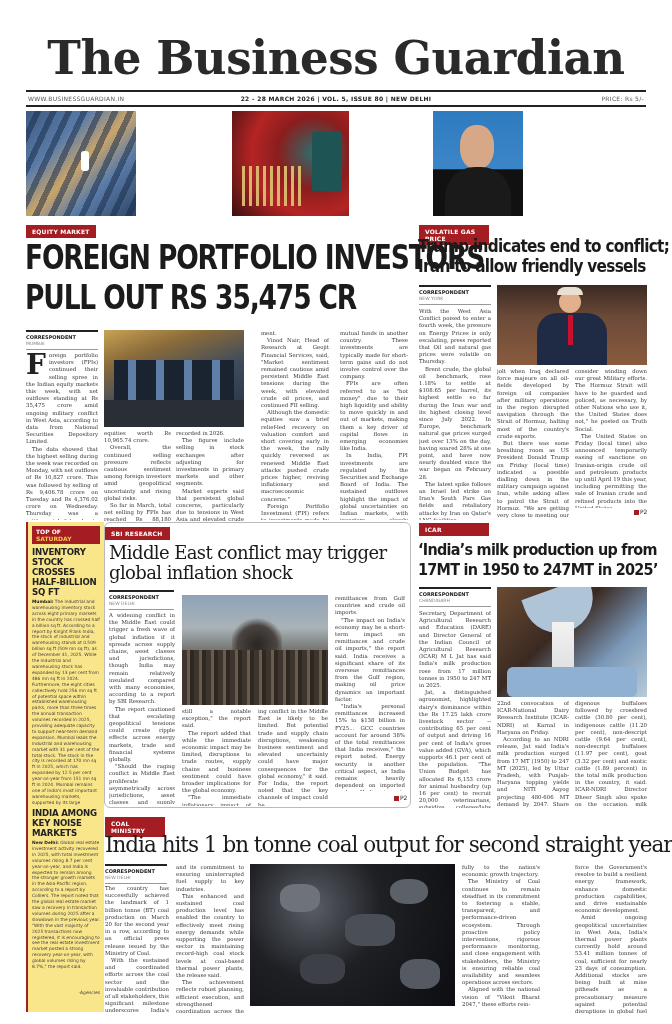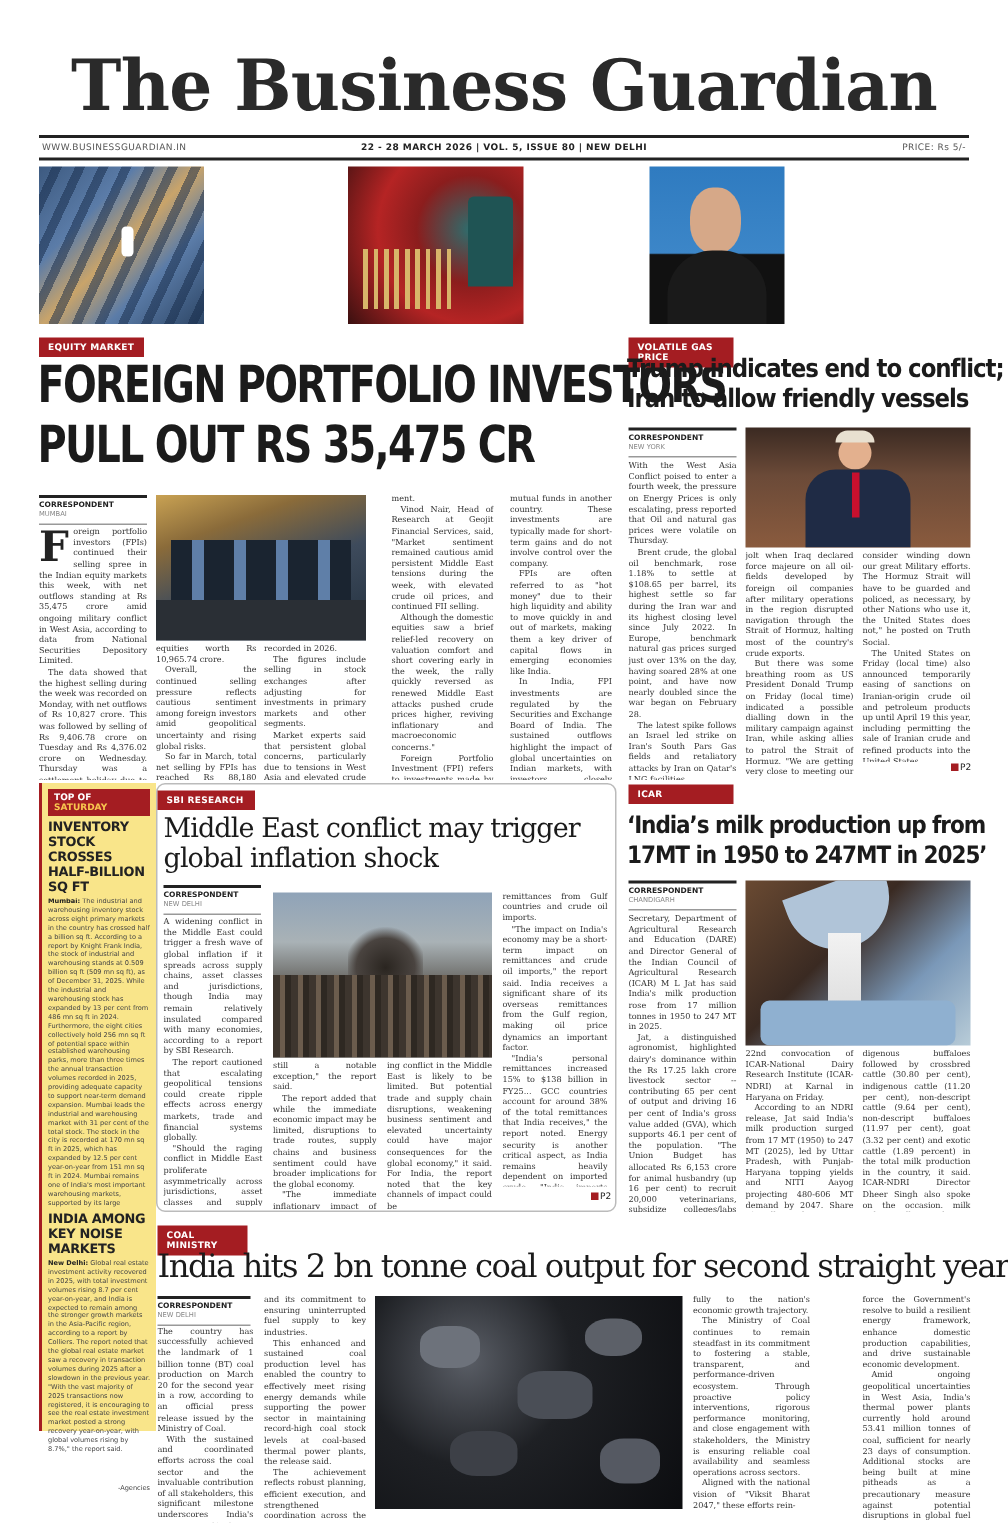--- a/index.html
+++ b/index.html
@@ -119,21 +119,21 @@
 <div class="abs col" style="left:497px;top:368px;width:72px;height:150px">
   <div>jolt when Iraq declared force majeure on all oil-fields developed by foreign oil companies after military operations in the region disrupted navigation through the Strait of Hormuz, halting most of the country's crude exports.</div>
   <p>But there was some breathing room as US President Donald Trump on Friday (local time) indicated a possible dialling down in the military campaign against Iran, while asking allies to patrol the Strait of Hormuz. "We are getting very close to meeting our objectives as we</p>
 </div>
 <div class="abs col" style="left:575px;top:368px;width:72px;height:140px">
   <div>consider winding down our great Military efforts. The Hormuz Strait will have to be guarded and policed, as necessary, by other Nations who use it, the United States does not," he posted on Truth Social.</div>
   <p>The United States on Friday (local time) also announced temporarily easing of sanctions on Iranian-origin crude oil and petroleum products up until April 19 this year, including permitting the sale of Iranian crude and refined products into the United States.</p>
 </div>
 <div class="abs p2" style="left:634px;top:508px"><i></i><span>P2</span></div>
 
-<div class="abs sidebar" style="left:26px;top:522px;width:78px;height:432px">
+<div class="abs sidebar" style="left:26px;top:522px;width:78px;height:490px">
   <div style="background:#a41d22;color:#fff;font-family:'DejaVu Sans',sans-serif;font-weight:bold;font-size:6px;padding:2px 4px;margin:4px 4px 3px"><span>TOP OF</span> <span style="color:#f9c74f">SATURDAY</span></div>
   <div class="sb-title">INVENTORY STOCK CROSSES HALF-BILLION SQ FT</div>
   <div class="sb-text" style="margin-top:2px;height:206px;overflow:hidden"><b>Mumbai:</b> <span>The industrial and warehousing inventory stock across eight primary markets in the country has crossed half a billion sq ft. According to a report by Knight Frank India, the stock of industrial and warehousing stands at 0.509 billion sq ft (509 mn sq ft), as of December 31, 2025. While the industrial and warehousing stock has expanded by 13 per cent from 486 mn sq ft in 2024. Furthermore, the eight cities collectively hold 256 mn sq ft of potential space within established warehousing parks, more than three times the annual transaction volumes recorded in 2025, providing adequate capacity to support near-term demand expansion. Mumbai leads the industrial and warehousing market with 31 per cent of the total stock. The stock in the city is recorded at 170 mn sq ft in 2025, which has expanded by 12.5 per cent year-on-year from 151 mn sq ft in 2024. Mumbai remains one of India's most important warehousing markets, supported by its large consumption base, port-led trade activity and extensive logistics infrastructure. Demand continues to be driven by Third-Party Logistics (3PL), manufacturing, FMCG and retail occupiers, with the Bhiwandi and Panvel clusters forming the backbone of the city's warehousing ecosystem, the report highlighted. As the second largest contributor, NCR constitutes 21 per cent of the overall industrial and warehousing stock across eight primary markets of India. The stock inventory in NCR is recorded at 115 mn sq ft in 2025, which has expanded by 11.65 per cent year-on-year from 103 mn sq ft in 2024.</span></div>
   <div class="sb-title" style="margin-top:3px">INDIA AMONG KEY NOISE MARKETS</div>
   <div class="sb-text" style="margin-top:2px;height:148px;overflow:hidden"><b>New Delhi:</b> <span>Global real estate investment activity recovered in 2025, with total investment volumes rising 8.7 per cent year-on-year, and India is expected to remain among the stronger growth markets in the Asia-Pacific region, according to a report by Colliers. The report noted that the global real estate market saw a recovery in transaction volumes during 2025 after a slowdown in the previous year. "With the vast majority of 2025 transactions now registered, it is encouraging to see the real estate investment market posted a strong recovery year-on-year, with global volumes rising by 8.7%," the report said.</span></div>
   <div class="sb-text" style="text-align:right;margin-top:2px">-Agencies</div>
 </div>
 
 <div class="abs box" style="left:104px;top:522px;width:307px;height:286px"></div>
 <div class="abs kicker" style="left:105px;top:527px;width:65px">SBI RESEARCH</div>
@@ -178,21 +178,21 @@
 </div>
 <div class="abs col" style="left:497px;top:700px;width:72px;height:108px">
   <div>22nd convocation of ICAR-National Dairy Research Institute (ICAR-NDRI) at Karnal in Haryana on Friday.</div>
   <p>According to an NDRI release, Jat said India's milk production surged from 17 MT (1950) to 247 MT (2025), led by Uttar Pradesh, with Punjab-Haryana topping yields and NITI Aayog projecting 480-606 MT demand by 2047. Share of milk production was the highest (31.18 per cent) from the in-</p>
 </div>
 <div class="abs col" style="left:575px;top:700px;width:72px;height:108px">
   <div>digenous buffaloes followed by crossbred cattle (30.80 per cent), indigenous cattle (11.20 per cent), non-descript cattle (9.64 per cent), non-descript buffaloes (11.97 per cent), goat (3.32 per cent) and exotic cattle (1.89 percent) in the total milk production in the country, it said. ICAR-NDRI Director Dheer Singh also spoke on the occasion. milk India milk production global milk production Milk production.</div>
 </div>
 
 <div class="abs kicker" style="left:105px;top:817px;width:60px">COAL MINISTRY</div>
-<div class="abs" style="left:105px;top:832px;font-family:'DejaVu Serif',serif;font-size:21.5px;line-height:26px;color:#1b1b1b;letter-spacing:-1px;white-space:nowrap">India hits 2 bn tonne coal output for second straight year</div>
+<div class="abs" style="left:105px;top:832px;font-family:'DejaVu Serif',serif;font-size:21.5px;line-height:26px;color:#1b1b1b;letter-spacing:-1px;white-space:nowrap">India hits 1 bn tonne coal output for second straight year</div>
 <div class="abs byline" style="left:105px;top:864px;width:62px"><b>CORRESPONDENT</b><span>NEW DELHI</span></div>
 <div class="abs col" style="left:105px;top:885px;width:64px;height:130px">
   <div>The country has successfully achieved the landmark of 1 billion tonne (BT) coal production on March 20 for the second year in a row, according to an official press release issued by the Ministry of Coal.</div>
   <p>With the sustained and coordinated efforts across the coal sector and the invaluable contribution of all stakeholders, this significant milestone underscores India's growing self-reliance in the energy sector</p>
 </div>
 <div class="abs col" style="left:176px;top:864px;width:68px;height:150px">
   <div>and its commitment to ensuring uninterrupted fuel supply to key industries.</div>
   <p>This enhanced and sustained coal production level has enabled the country to effectively meet rising energy demands while supporting the power sector in maintaining record-high coal stock levels at coal-based thermal power plants, the release said.</p>
   <p>The achievement reflects robust planning, efficient execution, and strengthened coordination across the coal value chain, thereby contributing meaning-</p>
 </div>

